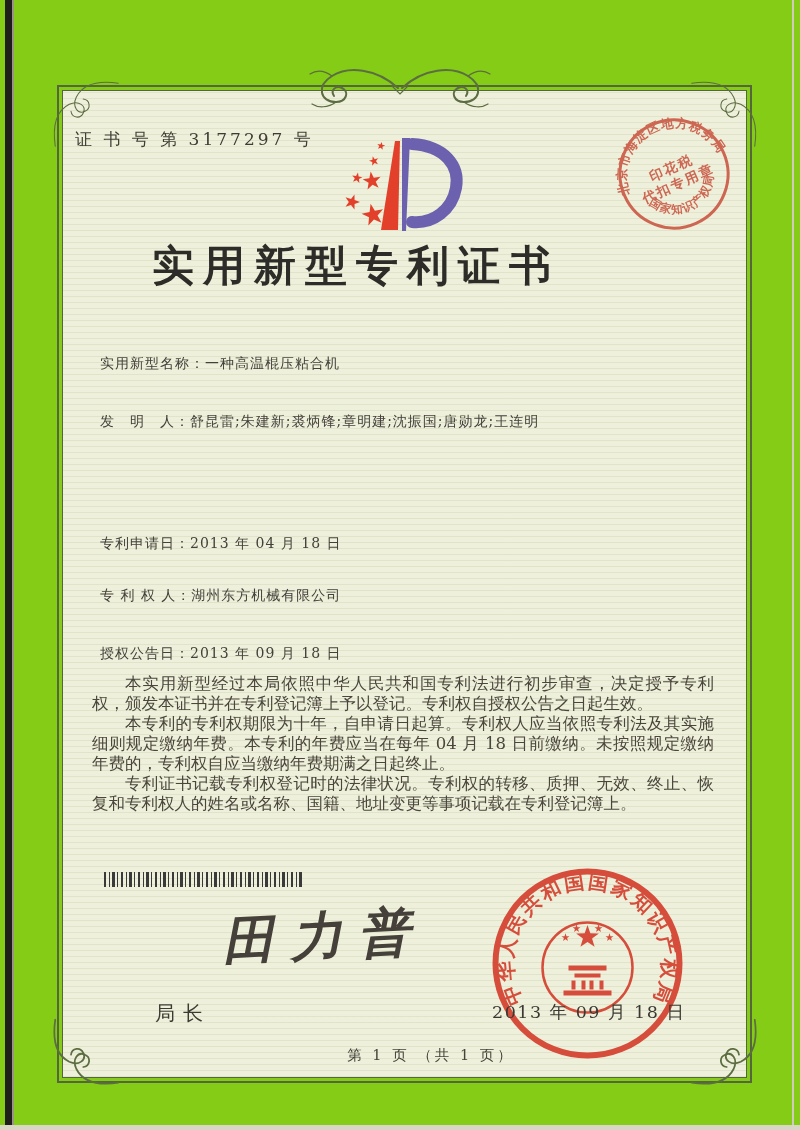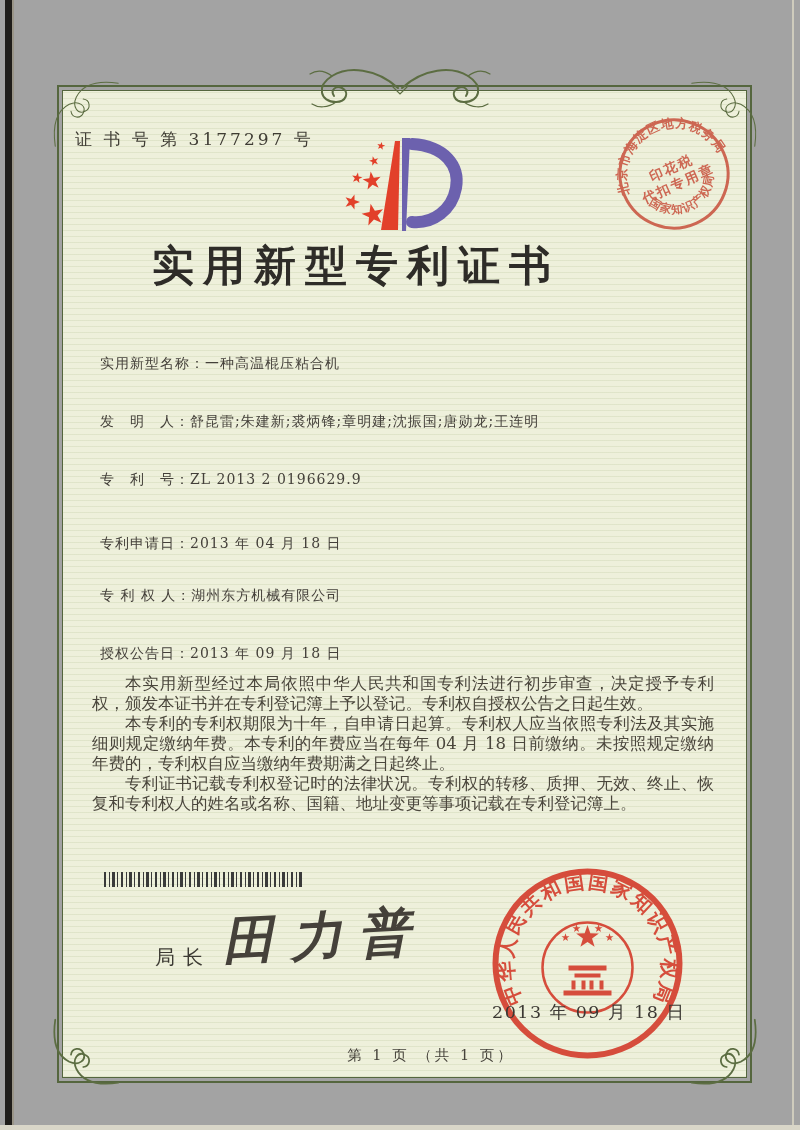--- a/index.html
+++ b/index.html
@@ -8,21 +8,21 @@
     --seal-red:#d4402f;
     --stamp-red:#c8503c;
     --logo-purple:#6c61ae;
     --logo-red:#e2402a;
     --ink:#3f3c34;
   }
   html,body{margin:0;padding:0;}
   body{font-family:"DejaVu Serif","Liberation Serif",serif;background:#e8e5d8;}
   .page{
     position:relative;width:800px;height:1130px;margin:0 auto;
-    background:#a3a3a3;overflow:hidden;
+    background:#84cc16;overflow:hidden;
   }
   .scan-edge-left{position:absolute;left:5px;top:0;width:7px;height:100%;background:#1f1d1a;}
   .scan-edge-left2{position:absolute;left:12px;top:0;width:2px;height:100%;background:#9a9588;}
   .scan-edge-right{position:absolute;right:6px;top:0;width:2px;height:100%;background:#cfccbd;}
   .scan-edge-bottom{position:absolute;left:0;bottom:0;width:100%;height:5px;background:#d9d6c8;}
 
   .frame{
     position:absolute;left:57px;top:85px;width:695px;height:998px;
     border:2px solid var(--frame-green,#55663e);
     box-sizing:border-box;
@@ -56,21 +56,21 @@
   .paragraphs p{margin:0;text-indent:2em;}
   .barcode{
     position:absolute;left:104px;top:872px;width:200px;height:15px;
     background-image:repeating-linear-gradient(90deg,
       #3a3a3a 0 2px, transparent 2px 5px,
       #3a3a3a 5px 6px, transparent 6px 8px,
       #3a3a3a 8px 11px, transparent 11px 13px,
       #3a3a3a 13px 14px, transparent 14px 17px);
   }
   .sig-role{
-    position:absolute;left:155px;top:944px;font-size:20px;letter-spacing:8px;color:#3c3a33;
+    position:absolute;left:155px;top:1000px;font-size:20px;letter-spacing:8px;color:#3c3a33;
   }
   .sig-name{
     position:absolute;left:222px;top:902px;font-size:52px;letter-spacing:16px;
     color:#45413a;font-family:"DejaVu Sans","Liberation Sans",sans-serif;
     font-style:italic;font-weight:600;transform:rotate(-3deg);
   }
   .office-seal{position:absolute;left:480px;top:856px;width:215px;height:215px;z-index:4;opacity:0.92;}
   .office-seal .ring{fill:none;stroke:var(--seal-red,#d4402f);stroke-width:6;}
   .office-seal .ring-text{fill:var(--seal-red,#d4402f);font-size:20px;font-weight:700;letter-spacing:2.5px;
     font-family:"DejaVu Serif","Liberation Serif",serif;}
@@ -178,23 +178,20 @@
     <text class="center-text" x="0" y="15">代扣专用章</text>
   </svg>
 
   <div class="title">实用新型专利证书</div>
 
   <div class="field-row" style="top:355px;">
     <span>实用新型名称：</span><span>一种高温棍压粘合机</span>
   </div>
   <div class="field-row" style="top:413px;">
     <span>发　明　人：</span><span>舒昆雷;朱建新;裘炳锋;章明建;沈振国;唐勋龙;王连明</span>
-  </div>
-  <div class="field-row" style="top:471px;">
-    <span>专　利　号：</span><span>ZL 2013 2 0196629.9</span>
   </div>
   <div class="field-row" style="top:535px;">
     <span>专利申请日：</span><span>2013 年 04 月 18 日</span>
   </div>
   <div class="field-row" style="top:587px;">
     <span>专 利 权 人：</span><span>湖州东方机械有限公司</span>
   </div>
   <div class="field-row" style="top:645px;">
     <span>授权公告日：</span><span>2013 年 09 月 18 日</span>
   </div>

